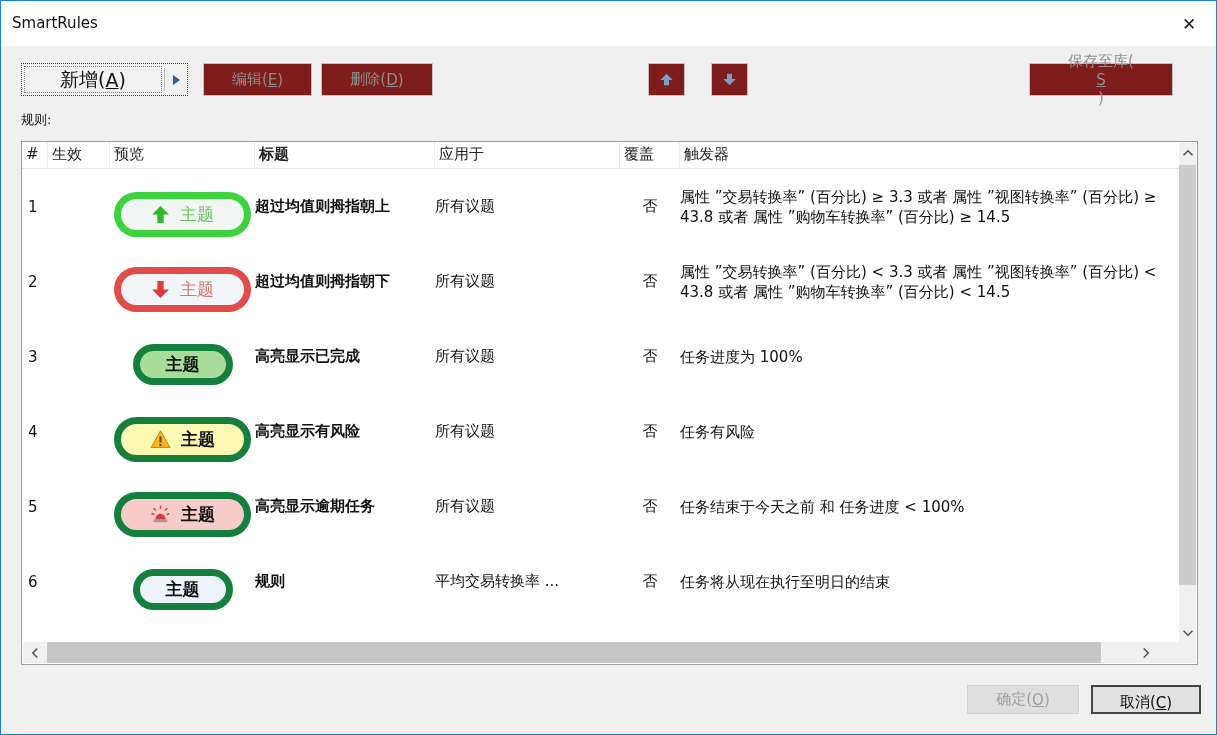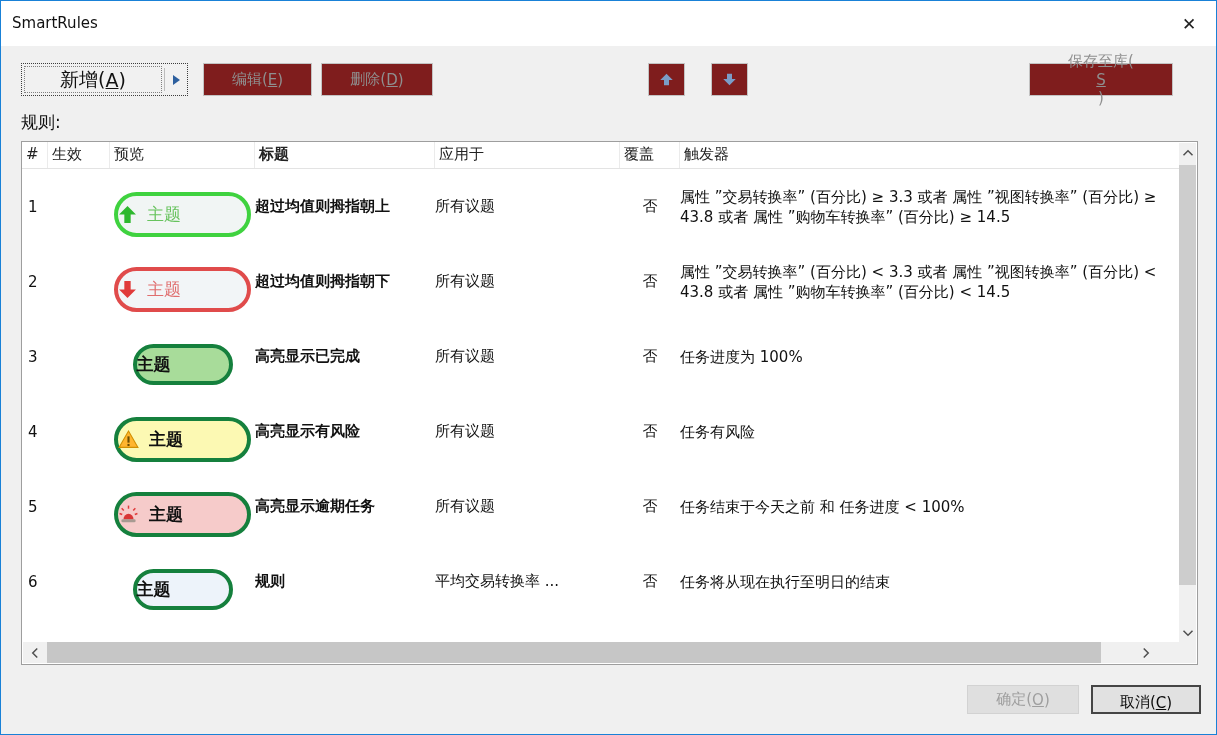--- a/index.html
+++ b/index.html
@@ -54,21 +54,21 @@
     border-left: 7px solid #2d5f9e;
     border-top: 5px solid transparent;
     border-bottom: 5px solid transparent;
   }
   .btn-edit   { left: 202px;  width: 109px; }
   .btn-delete { left: 320px;  width: 112px; }
   .btn-up     { left: 647px;  width: 37px; }
   .btn-down   { left: 710px;  width: 37px; }
   .btn-save   { left: 1028px; width: 144px; flex-direction: column; }
   
-  .rules-label { position: absolute; left: 20px; top: 110px; font-size: 17px; color: #111; }
+  .rules-label { position: absolute; left: 20px; top: 110px; font-size: 13px; color: #111; }
   
   .rtable {
     position: absolute; left: 20px; top: 140px; width: 1177px; height: 524px;
     background: #ffffff; border: 1px solid #9e9e9e;
   }
   .thead {
     position: absolute; left: 0; top: 0; right: 18px; height: 27px;
     display: flex; border-bottom: 1px solid #e3e3e3;
     font-size: 15px; color: #222;
   }
@@ -95,23 +95,23 @@
   .td { overflow: hidden; white-space: nowrap; }
   .td.c-num  { padding-left: 6px; }
   .td.c-tog  { padding-left: 2px; }
   .td.c-prev { display: flex; justify-content: center; }
   .td.c-ovr  { text-align: center; }
   .td.c-trig { white-space: normal; line-height: 20px; padding-right: 4px; }
   
   .toggle { position: relative; width: 47px; height: 27px; }
   
   .badge {
-    display: inline-flex; align-items: center; 
+    display: inline-flex; align-items: center; justify-content: center;
     gap: 10px; border-radius: 23px; font-size: 17px; font-weight: bold;
-    color: #111; background: #eef4fb; border: 4px solid #15803d; margin-top: 16px;
+    color: #111; background: #eef4fb; border: 7px solid #15803d; margin-top: 16px;
   }
   .badge.lg { width: 137px; height: 45px; }
   .badge.sm { width: 100px; height: 41px; }
   .b1 { border-color: #3fd23f; background: #f1f5f4; color: #67c35d; font-weight: normal; }
   .b2 { border-color: #e04b4b; background: #f2f5f7; color: #e06e6e; font-weight: normal; }
   .b3 { background: #a8dc9a; }
   .b4 { background: #fcf9b3; }
   .b5 { background: #f6cbca; }
   .b6 { background: #edf3fa; }
   .b7 { background: #edf3fa; }

